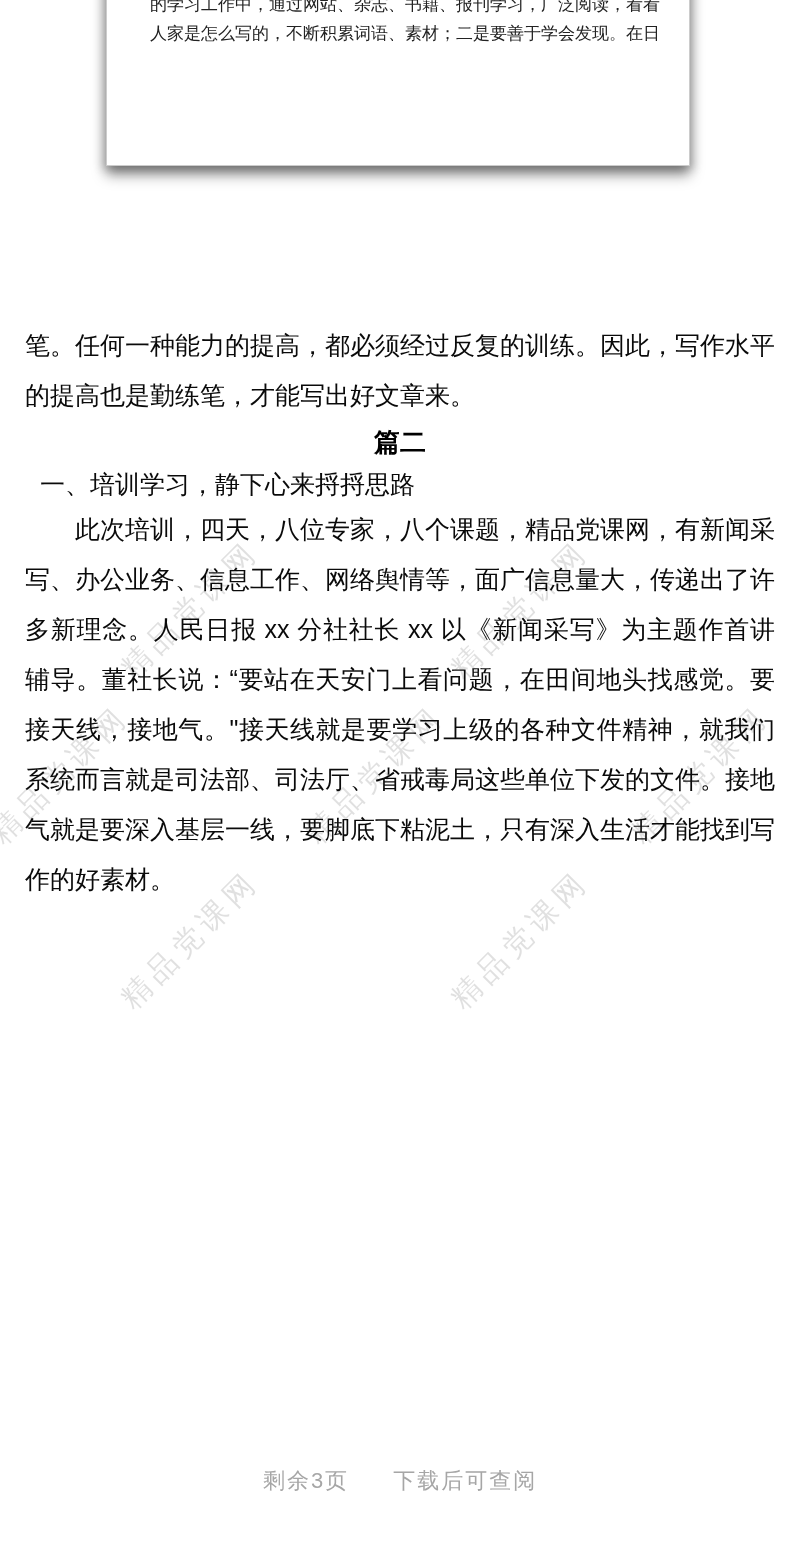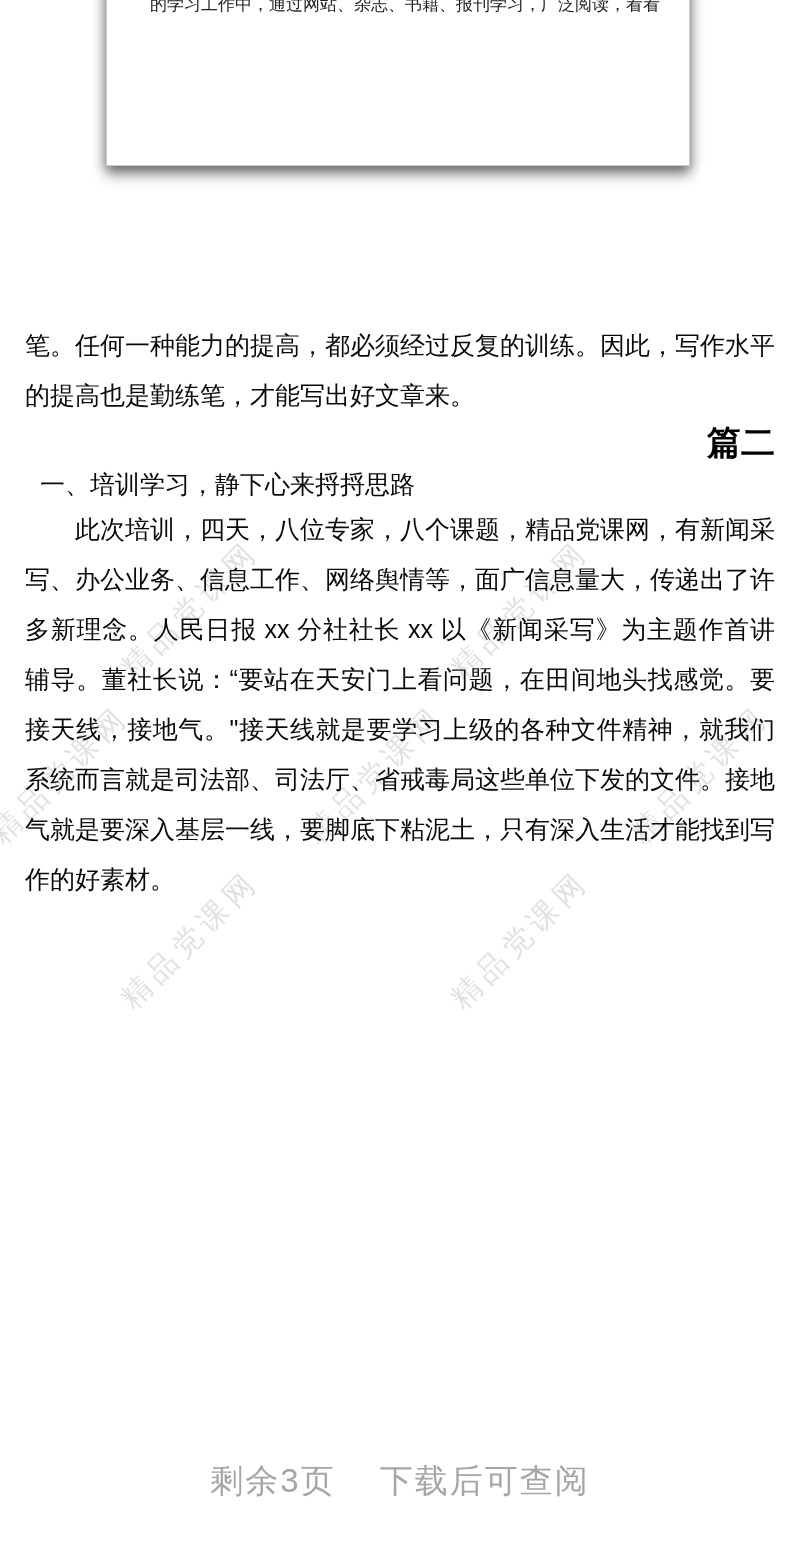--- a/index.html
+++ b/index.html
@@ -62,42 +62,42 @@
     z-index: 1;
     color: #0a0a0a;
     font-size: 25px;
     line-height: 50px;
     text-align: justify;
   }
   .article p { margin: 0; }
   .article .ind { text-indent: 2em; }
   .sec {
     margin: 8px 0 14px;
-    font-size: 34px;
+    font-size: 26px;
     line-height: 44px;
     font-weight: 700;
-    text-align: right;
+    text-align: center;
     color: #000000;
     text-indent: 0;
   }
   .sub {
     margin: 12px 0 32px;
     padding-left: 15px;
     line-height: 40px;
     text-indent: 0 !important;
   }
 
   
   .footer {
     position: absolute;
     left: 0;
     top: 1460px;
     width: 100%;
     text-align: center;
-    font-size: 33px;
+    font-size: 22px;
     line-height: 42px;
     color: #a6a6a6;
     letter-spacing: 2px;
     z-index: 1;
   }
   .footer .seg-left { margin-right: 44px; }
 </style>
 </head>
 <body>
 
@@ -109,20 +109,21 @@
       <span class="wm-tile" style="left: 60px; top: 775px;">精品党课网</span>
       <span class="wm-tile" style="left: 375px; top: 775px;">精品党课网</span>
       <span class="wm-tile" style="left: 700px; top: 775px;">精品党课网</span>
       <span class="wm-tile" style="left: 190px; top: 940px;">精品党课网</span>
       <span class="wm-tile" style="left: 520px; top: 940px;">精品党课网</span>
     </div>
 
   <div class="preview-card">
     <div class="preview-text">
       <div class="pline">的学习工作中，通过网站、杂志、书籍、报刊学习，广泛阅读，看看</div>
+      <div class="pline">人家是怎么写的，不断积累词语、素材；二是要善于学会发现。在日</div>
     </div>
   </div>
 
   <div class="article">
     <p class="cont">笔。任何一种能力的提高，都必须经过反复的训练。因此，写作水平的提高也是勤练笔，才能写出好文章来。</p>
     <p class="sec">篇二</p>
     <p class="sub">一、培训学习，静下心来捋捋思路</p>
     <p class="ind">此次培训，四天，八位专家，八个课题，精品党课网，有新闻采写、办公业务、信息工作、网络舆情等，面广信息量大，传递出了许多新理念。人民日报 xx 分社社长 xx 以《新闻采写》为主题作首讲辅导。董社长说：“要站在天安门上看问题，在田间地头找感觉。要接天线，接地气。"接天线就是要学习上级的各种文件精神，就我们系统而言就是司法部、司法厅、省戒毒局这些单位下发的文件。接地气就是要深入基层一线，要脚底下粘泥土，只有深入生活才能找到写作的好素材。</p>
   </div>
 

